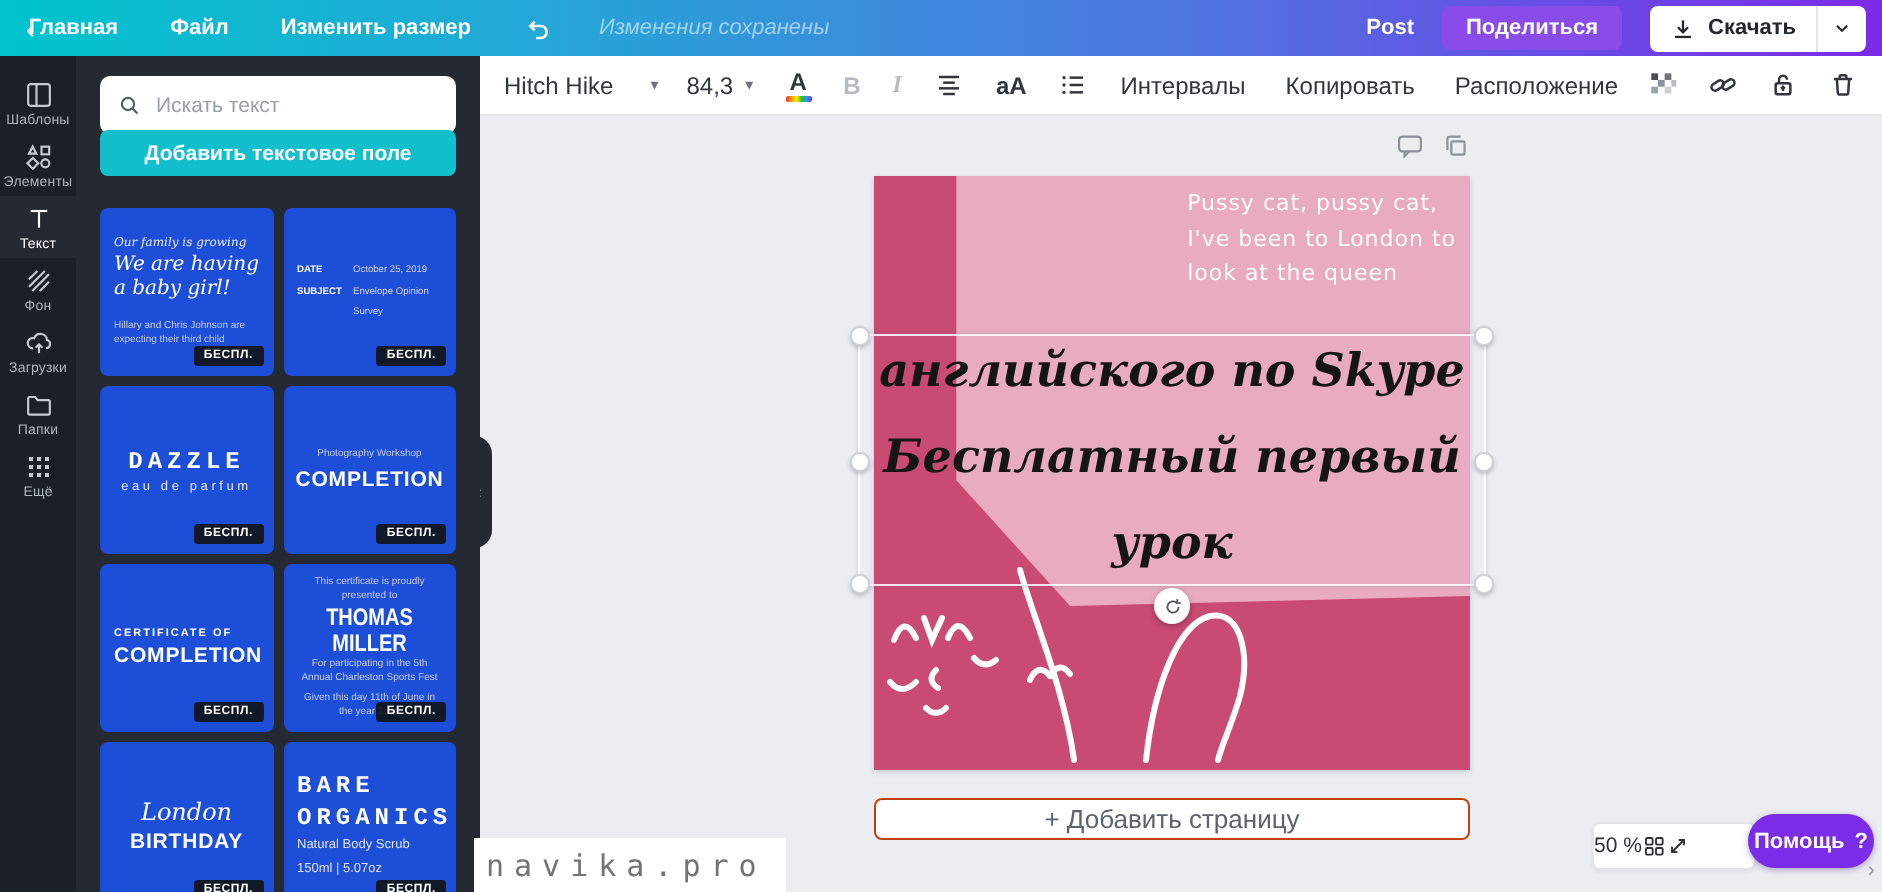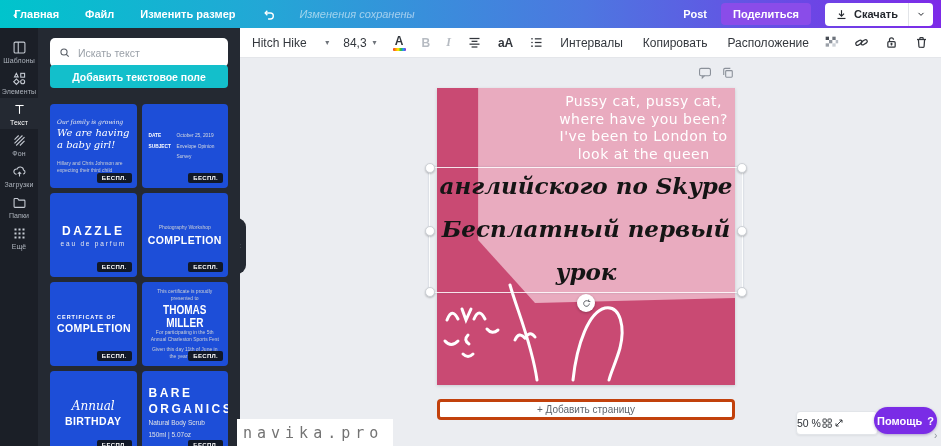--- a/index.html
+++ b/index.html
@@ -41,21 +41,21 @@
     border-radius:4px;color:#fff;font-weight:700;font-size:10.5px;cursor:pointer;font-family:inherit;}
   #tpl-grid{position:absolute;left:12px;top:76px;width:178px;display:grid;grid-template-columns:1fr 1fr;gap:5px;}
   .tpl-card{position:relative;background:#1d4ed8;border-radius:4px;height:84px;overflow:hidden;color:#fff;cursor:pointer;}
   .tpl-inner{position:absolute;inset:0;display:flex;flex-direction:column;justify-content:center;padding:7px;gap:2px;}
   .al-center{align-items:center;text-align:center;}
   .al-left{align-items:flex-start;text-align:left;}
   .t-script{font-family:"DejaVu Serif",serif;font-style:italic;font-size:6px;color:#e9ebef;}
   .t-script-lg{font-family:"DejaVu Serif",serif;font-style:italic;font-size:12px;}
   .t-hand{font-family:"DejaVu Serif",serif;font-style:italic;font-size:10px;line-height:1.25;}
   .t-tiny{font-size:5px;color:#c9ced6;line-height:1.5;}
-  .t-display{font-weight:700;font-size:12px;letter-spacing:2.5px;}
+  .t-display{font-weight:700;font-size:12px;letter-spacing:2.5px;font-family:Liberation Mono, monospace;}
   .t-display-sm{font-weight:700;font-size:10.5px;letter-spacing:.4px;}
   .t-cond{font-weight:700;font-size:10px;letter-spacing:0;transform:scaleY(1.2);}
   .t-caps{font-size:5.5px;font-weight:700;letter-spacing:1px;}
   .t-sub-sp{font-size:6.5px;letter-spacing:1.8px;color:#e8eaee;}
   .t-sub{font-size:6.5px;color:#dfe2e7;line-height:1.5;}
   .t-row{display:flex;gap:7px;font-size:4.8px;line-height:2;}
   .t-row-label{font-weight:700;min-width:21px;}
   .t-row-value{color:#d6dae0;}
   .t-gap{height:4px;}
   .free-badge{position:absolute;right:5px;bottom:5px;background:rgba(16,19,24,.92);color:#fff;
@@ -85,37 +85,37 @@
   #toolbar-right .ticon{margin-left:15px;}
 
   #canvas-area{position:absolute;left:0;top:30px;width:701px;height:388px;background:#ebedf1;}
   #page-icons{position:absolute;left:458px;top:8px;display:flex;gap:9px;}
   #page-icons svg{width:14px;height:14px;stroke:#8b919a;fill:none;stroke-width:1.4;cursor:pointer;}
 
   #canvas{position:absolute;left:197px;top:30px;width:298px;height:297px;background:#c94a73;
     box-shadow:0 1px 3px rgba(40,50,60,.18);overflow:hidden;cursor:pointer;}
   #light-shape{position:absolute;inset:0;background:#e9abbf;
     clip-path:polygon(13.8% 0,100% 0,100% 70.7%,32.9% 72.4%,13.8% 51.2%);}
-  #en-text{position:absolute;right:7px;top:5px;text-align:center;color:#fff;font-size:14px;line-height:17.5px;
+  #en-text{position:absolute;right:7px;top:5px;text-align:left;color:#fff;font-size:11px;line-height:17.5px;
     letter-spacing:.5px;font-family:"DejaVu Sans",sans-serif;margin-left:24px;}
   #ru-text{position:absolute;left:0;right:0;top:76px;text-align:center;color:#151515;font-size:23px;line-height:43px;
     font-family:"DejaVu Serif",serif;font-style:italic;font-weight:600;}
   #cat-svg{position:absolute;left:0;top:0;width:298px;height:297px;}
   #cat-svg path{stroke:#fff;fill:none;stroke-width:3;stroke-linecap:round;}
 
   #selection{position:absolute;left:189px;top:109px;width:314px;height:126px;
     border:1px solid rgba(255,255,255,.85);box-shadow:0 0 2px rgba(70,90,110,.25);pointer-events:none;}
   .sel-handle{position:absolute;width:10px;height:10px;background:#fff;border:1px solid #cdd1d6;border-radius:50%;
     box-shadow:0 1px 2px rgba(0,0,0,.22);pointer-events:auto;cursor:pointer;}
   #rotate-handle{position:absolute;left:337px;top:236px;width:18px;height:18px;background:#fff;border-radius:50%;
     box-shadow:0 1px 3px rgba(0,0,0,.28);display:flex;align-items:center;justify-content:center;cursor:pointer;}
   #rotate-handle svg{width:11px;height:11px;stroke:#55595f;fill:none;stroke-width:1.5;}
 
   #add-page-button{position:absolute;left:197px;top:341px;width:298px;height:21px;background:#fff;
-    border:3px solid #c2410c;border-radius:4px;color:#5d636b;font-size:10px;cursor:pointer;font-family:inherit;}
+    border:1px solid #c2410c;border-radius:4px;color:#5d636b;font-size:13px;cursor:pointer;font-family:inherit;}
 
   #zoom-pill{position:absolute;left:556px;top:353px;width:82px;height:24px;background:#fff;border:1px solid #e2e5e9;
     border-radius:4px;display:flex;align-items:center;justify-content:flex-start;color:#2d3137;font-size:10.5px;
     box-shadow:0 1px 2px rgba(40,50,60,.08);}
   #zoom-pill svg{width:12px;height:12px;stroke:#2d3137;fill:none;stroke-width:1.4;cursor:pointer;}
   #zoom-level{cursor:pointer;}
   #help-pill{position:absolute;left:634px;top:349px;width:63px;height:27px;background:#7a2ce6;border:none;
     border-radius:14px;color:#fff;font-weight:700;font-size:11px;display:flex;align-items:center;justify-content:center;
     gap:5px;cursor:pointer;box-shadow:0 1px 3px rgba(60,20,130,.35);font-family:inherit;}
   #corner-arrow{position:absolute;left:694px;top:372px;color:#8d939b;font-size:10px;cursor:pointer;}
@@ -288,21 +288,21 @@
         <div class="tpl-inner al-center">
           <div class="t-tiny">This certificate is proudly presented to</div>
           <div class="t-cond">THOMAS MILLER</div>
           <div class="t-tiny">For participating in the 5th Annual Charleston Sports Fest</div>
           <div class="t-tiny">Given this day 11th of June in the year 2020</div>
         </div>
         <span class="free-badge">БЕСПЛ.</span>
       </div>
       <div class="tpl-card">
         <div class="tpl-inner al-center">
-          <div class="t-script-lg">Annual</div>
+          <div class="t-script-lg">London</div>
           <div class="t-display-sm">BIRTHDAY</div>
         </div>
         <span class="free-badge">БЕСПЛ.</span>
       </div>
       <div class="tpl-card">
         <div class="tpl-inner al-left">
           <div class="t-display">BARE</div>
           <div class="t-display">ORGANICS</div>
           <div class="t-sub">Natural Body Scrub</div>
           <div class="t-sub">150ml | 5.07oz</div>
@@ -397,21 +397,20 @@
       <svg viewBox="0 0 18 18">
         <rect x="6" y="6" width="8.5" height="8.5" rx="1.2"></rect>
           <path d="M3.5 11.5v-7A1.5 1.5 0 0 1 5 3h7"></path>
       </svg>
     </div>
 
     <div id="canvas">
       <div id="light-shape"></div>
       <div id="en-text">
           <div>Pussy cat, pussy cat,</div>
-          <div>where have you been?</div>
           <div>I've been to London to</div>
           <div>look at the queen</div>
         </div>
       <div id="ru-text">
           <div>английского по Skype</div>
           <div>Бесплатный первый урок</div>
         </div>
       <svg id="cat-svg" viewBox="0 0 298 297">
         <path d="M10 232 Q15 219 21 231"></path>
         <path d="M25 221 L29 232 L34 221"></path>

